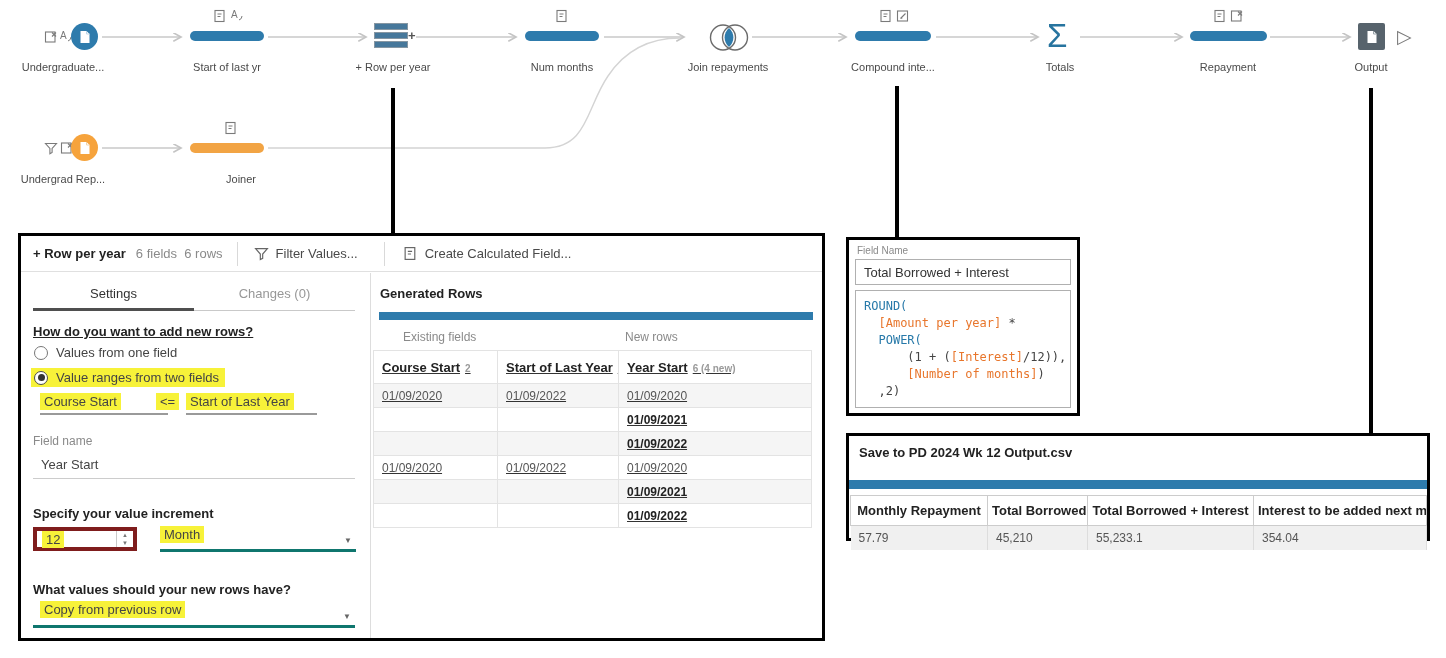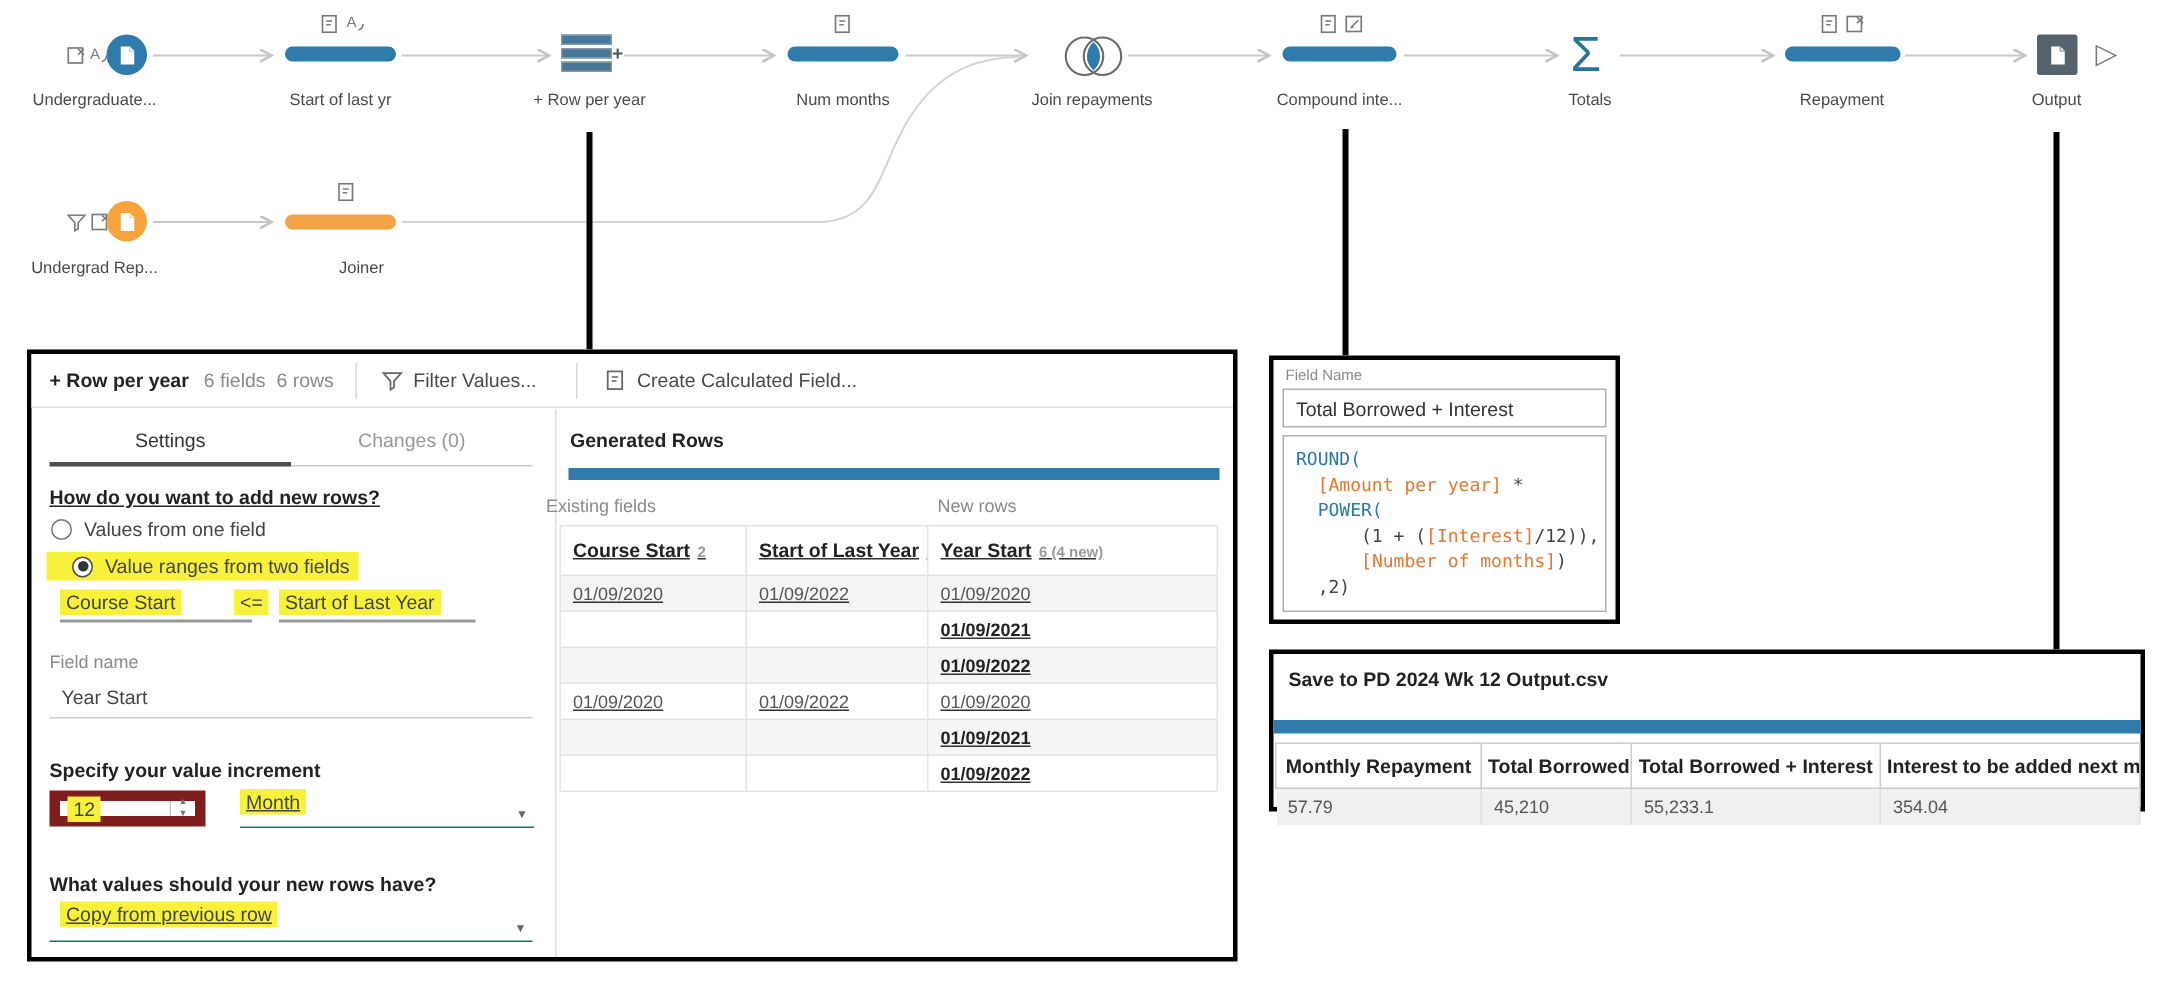--- a/index.html
+++ b/index.html
@@ -35,26 +35,26 @@
   .tab { flex:1; text-align:center; font-size:13px; padding-top:5px; cursor:pointer; }
   .tab.active { color:#333; border-bottom:3px solid #4f4f4f; }
   .tab.inactive { color:#979797; border-bottom:1px solid #c9c9c9; }
   .q-label { position:absolute; font-size:13px; font-weight:bold; color:#222; }
   .radio-row { position:absolute; display:flex; align-items:center; gap:8px; font-size:13px; color:#444; cursor:pointer; }
   .radio { width:14px; height:14px; border:1.5px solid #777; border-radius:50%; background:#fff; display:inline-flex; align-items:center; justify-content:center; flex:0 0 auto; }
   .radio.sel { border-color:#4a4a4a; }
   .radio.sel::after { content:""; width:7px; height:7px; border-radius:50%; background:#333; }
   .hl { background:#f7f239; padding:1px 4px; }
   .fld-dd { position:absolute; border-bottom:2px solid #9a9a9a; height:21px; font-size:13px; color:#444; cursor:pointer; }
-  .thin-dd { position:absolute; border-bottom:1px solid #0f766e; font-size:13px; color:#444; cursor:pointer;text-decoration:underline; }
+  .thin-dd { position:absolute; border-bottom:3px solid #0f766e; font-size:13px; color:#444; cursor:pointer; }
   .caret { position:absolute; right:4px; bottom:4px; font-size:8px; color:#666; }
   .gray-label { position:absolute; font-size:12px; color:#8a8a8a; }
   .val-text { position:absolute; font-size:13px; color:#444; }
   .hr-line { position:absolute; height:1px; background:#ccc; }
-  .num-box { position:absolute; width:104px; height:24px; border:7px solid #7f1d1d; font-size:13px; color:#444; display:flex; align-items:center; }
+  .num-box { position:absolute; width:104px; height:24px; border:4px solid #7f1d1d; font-size:13px; color:#444; display:flex; align-items:center; }
   .num-box .nb-val { margin-left:5px; }
   .spinner { position:absolute; right:0; top:0; bottom:0; width:17px; border-left:1px solid #c9c9c9; display:flex; flex-direction:column; align-items:center; justify-content:center; gap:2px; font-size:6px; color:#777; cursor:pointer; }
   .col-div { position:absolute; width:1px; background:#ddd; }
 
   
   .gen-title { position:absolute; font-size:13px; font-weight:bold; color:#222; }
   .blue-bar { position:absolute; height:8px; background:#2e7bac; }
   .gen-table { position:absolute; border-collapse:collapse; table-layout:fixed;text-decoration:underline; }
   .gen-table th, .gen-table td { border:1px solid #e3e3e3; text-align:left; overflow:hidden; white-space:nowrap; }
   .gen-table { border:1px solid #d5d5d5; }
@@ -267,21 +267,21 @@
       <div class="tab inactive">Changes (0)</div>
     </div>
 
     <div class="q-label" style="left:12px;top:88px;text-decoration:underline;">How do you want to add new rows?</div>
 
     <div class="radio-row" style="left:13px;top:109px;">
       <span class="radio"></span>
       <span>Values from one field</span>
     </div>
     <div class="radio-row" style="left:10px;top:132px;">
-      <span class="hl" style="display:inline-flex;align-items:center;gap:8px;padding:2px 6px 2px 17px;">
+      <span class="hl" style="display:inline-flex;align-items:center;gap:8px;padding:2px 6px 2px 3px;">
         <span class="radio sel"></span>
         <span>Value ranges from two fields</span>
       </span>
     </div>
 
     <div class="fld-dd" style="left:19px;top:158px;width:128px;">
       <span class="hl">Course Start</span>
     </div>
     <div style="position:absolute;left:135px;top:158px;font-size:13px;color:#444;">
       <span class="hl">&lt;=</span>
@@ -310,21 +310,21 @@
     <div class="q-label" style="left:12px;top:346px;">What values should your new rows have?</div>
     <div class="thin-dd" style="left:12px;top:366px;width:322px;height:26px;">
       <span class="hl" style="margin-left:7px;">Copy from previous row</span>
       <span class="caret">▼</span>
     </div>
 
     <div class="col-div" style="left:349px;top:37px;bottom:0;"></div>
 
     <div class="gen-title" style="left:359px;top:50px;">Generated Rows</div>
     <div class="blue-bar" style="left:358px;top:76px;width:434px;"></div>
-    <div class="gray-label" style="left:343px;top:94px;">Existing fields</div>
+    <div class="gray-label" style="left:382px;top:94px;">Existing fields</div>
     <div class="gray-label" style="left:604px;top:94px;">New rows</div>
 
     <table class="gen-table" style="left:352px;top:114px;width:438px;">
       <colgroup>
           <col style="width:124px">
           <col style="width:121px">
           <col style="width:193px">
         </colgroup>
       <thead>
         <tr>

